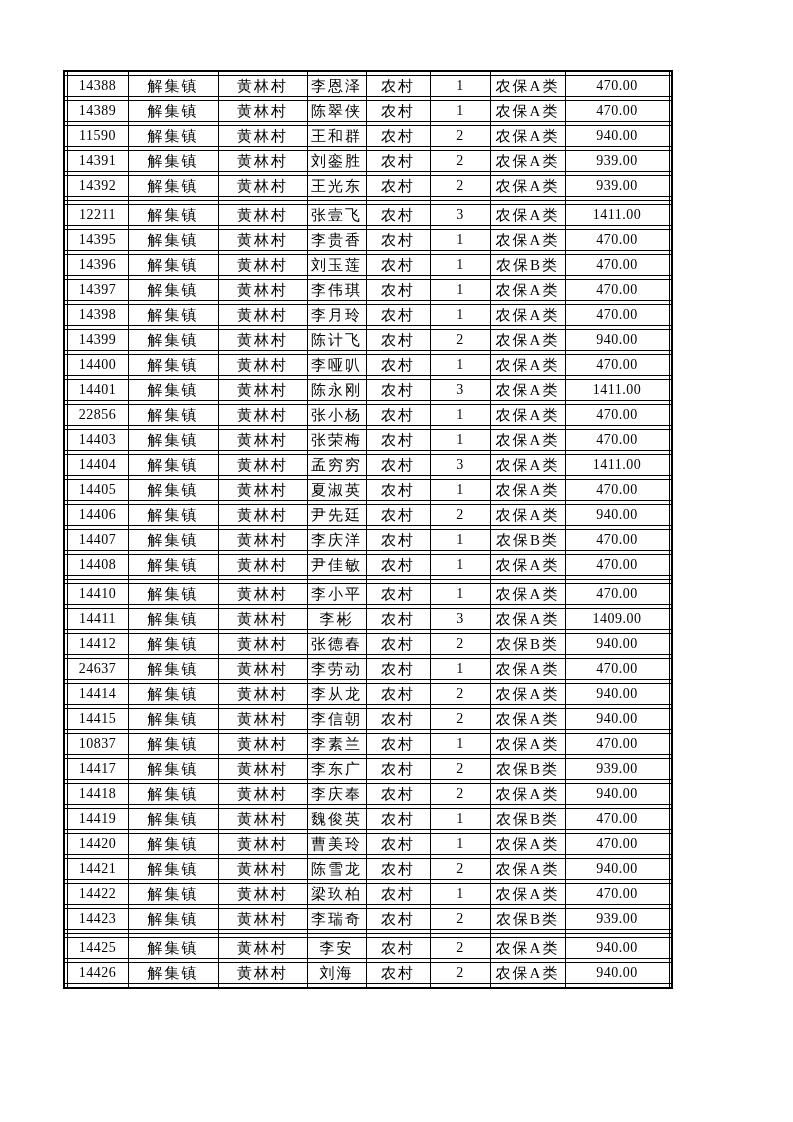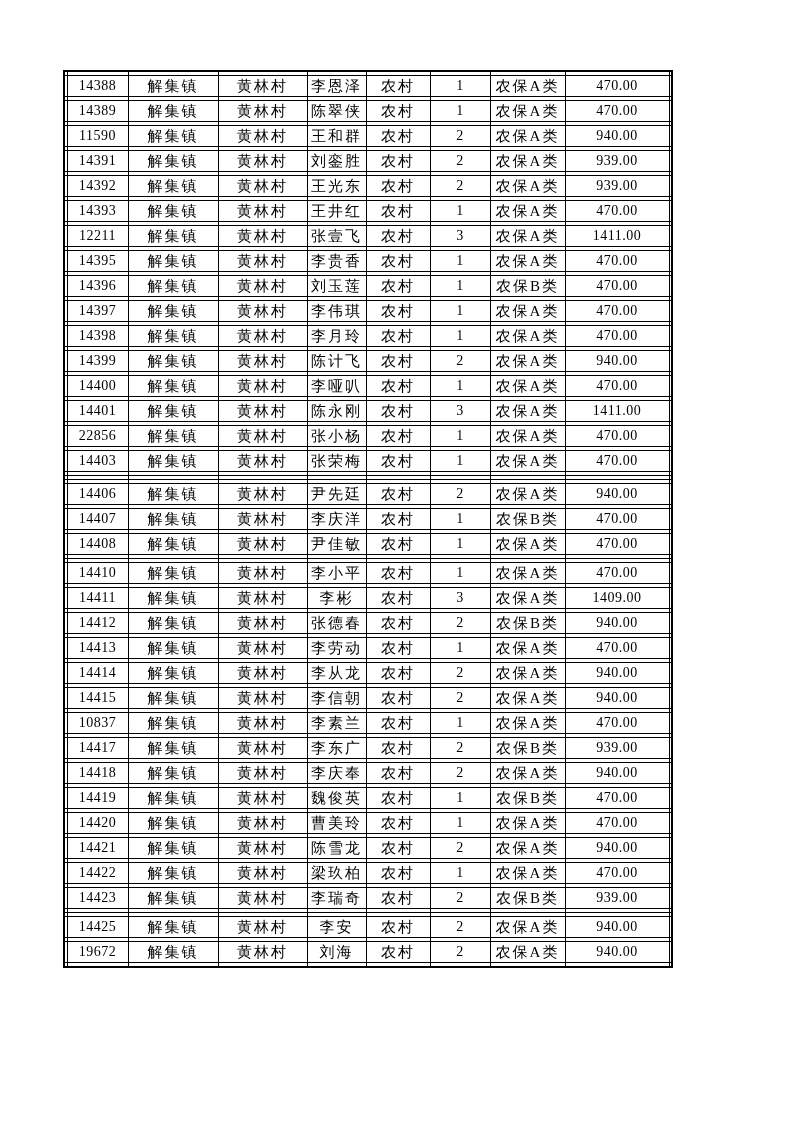--- a/index.html
+++ b/index.html
@@ -204,32 +204,20 @@
     <td></td>
     <td></td>
     <td></td>
     <td></td>
     <td></td>
     <td></td>
     <td></td>
     <td></td>
   </tr>
 
-  <tr class="d">
-    <td></td>
-    <td class="num">14393</td>
-    <td class="cjk">解集镇</td>
-    <td class="cjk">黄林村</td>
-    <td class="cjk">王井红</td>
-    <td class="cjk">农村</td>
-    <td class="num">1</td>
-    <td class="cjk">农保A类</td>
-    <td class="num">470.00</td>
-    <td></td>
-  </tr>
 
   <tr class="sp">
     <td></td>
     <td></td>
     <td></td>
     <td></td>
     <td></td>
     <td></td>
     <td></td>
     <td></td>
@@ -490,34 +478,58 @@
     <td></td>
     <td></td>
     <td></td>
     <td></td>
     <td></td>
     <td></td>
     <td></td>
     <td></td>
   </tr>
 
-
-  <tr class="sp">
-    <td></td>
-    <td></td>
-    <td></td>
-    <td></td>
-    <td></td>
-    <td></td>
-    <td></td>
-    <td></td>
-    <td></td>
-    <td></td>
-  </tr>
-
+  <tr class="d">
+    <td></td>
+    <td class="num">14404</td>
+    <td class="cjk">解集镇</td>
+    <td class="cjk">黄林村</td>
+    <td class="cjk">孟穷穷</td>
+    <td class="cjk">农村</td>
+    <td class="num">3</td>
+    <td class="cjk">农保A类</td>
+    <td class="num">1411.00</td>
+    <td></td>
+  </tr>
+
+  <tr class="sp">
+    <td></td>
+    <td></td>
+    <td></td>
+    <td></td>
+    <td></td>
+    <td></td>
+    <td></td>
+    <td></td>
+    <td></td>
+    <td></td>
+  </tr>
+
+  <tr class="d">
+    <td></td>
+    <td class="num">14405</td>
+    <td class="cjk">解集镇</td>
+    <td class="cjk">黄林村</td>
+    <td class="cjk">夏淑英</td>
+    <td class="cjk">农村</td>
+    <td class="num">1</td>
+    <td class="cjk">农保A类</td>
+    <td class="num">470.00</td>
+    <td></td>
+  </tr>
 
   <tr class="sp">
     <td></td>
     <td></td>
     <td></td>
     <td></td>
     <td></td>
     <td></td>
     <td></td>
     <td></td>
@@ -690,21 +702,21 @@
     <td></td>
     <td></td>
     <td></td>
     <td></td>
     <td></td>
     <td></td>
   </tr>
 
   <tr class="d">
     <td></td>
-    <td class="num">14413</td>
+    <td class="num">24637</td>
     <td class="cjk">解集镇</td>
     <td class="cjk">黄林村</td>
     <td class="cjk">李劳动</td>
     <td class="cjk">农村</td>
     <td class="num">1</td>
     <td class="cjk">农保A类</td>
     <td class="num">470.00</td>
     <td></td>
   </tr>
 
@@ -1016,21 +1028,21 @@
     <td></td>
     <td></td>
     <td></td>
     <td></td>
     <td></td>
     <td></td>
   </tr>
 
   <tr class="d">
     <td></td>
-    <td class="num">19672</td>
+    <td class="num">14426</td>
     <td class="cjk">解集镇</td>
     <td class="cjk">黄林村</td>
     <td class="cjk">刘海</td>
     <td class="cjk">农村</td>
     <td class="num">2</td>
     <td class="cjk">农保A类</td>
     <td class="num">940.00</td>
     <td></td>
   </tr>
 

